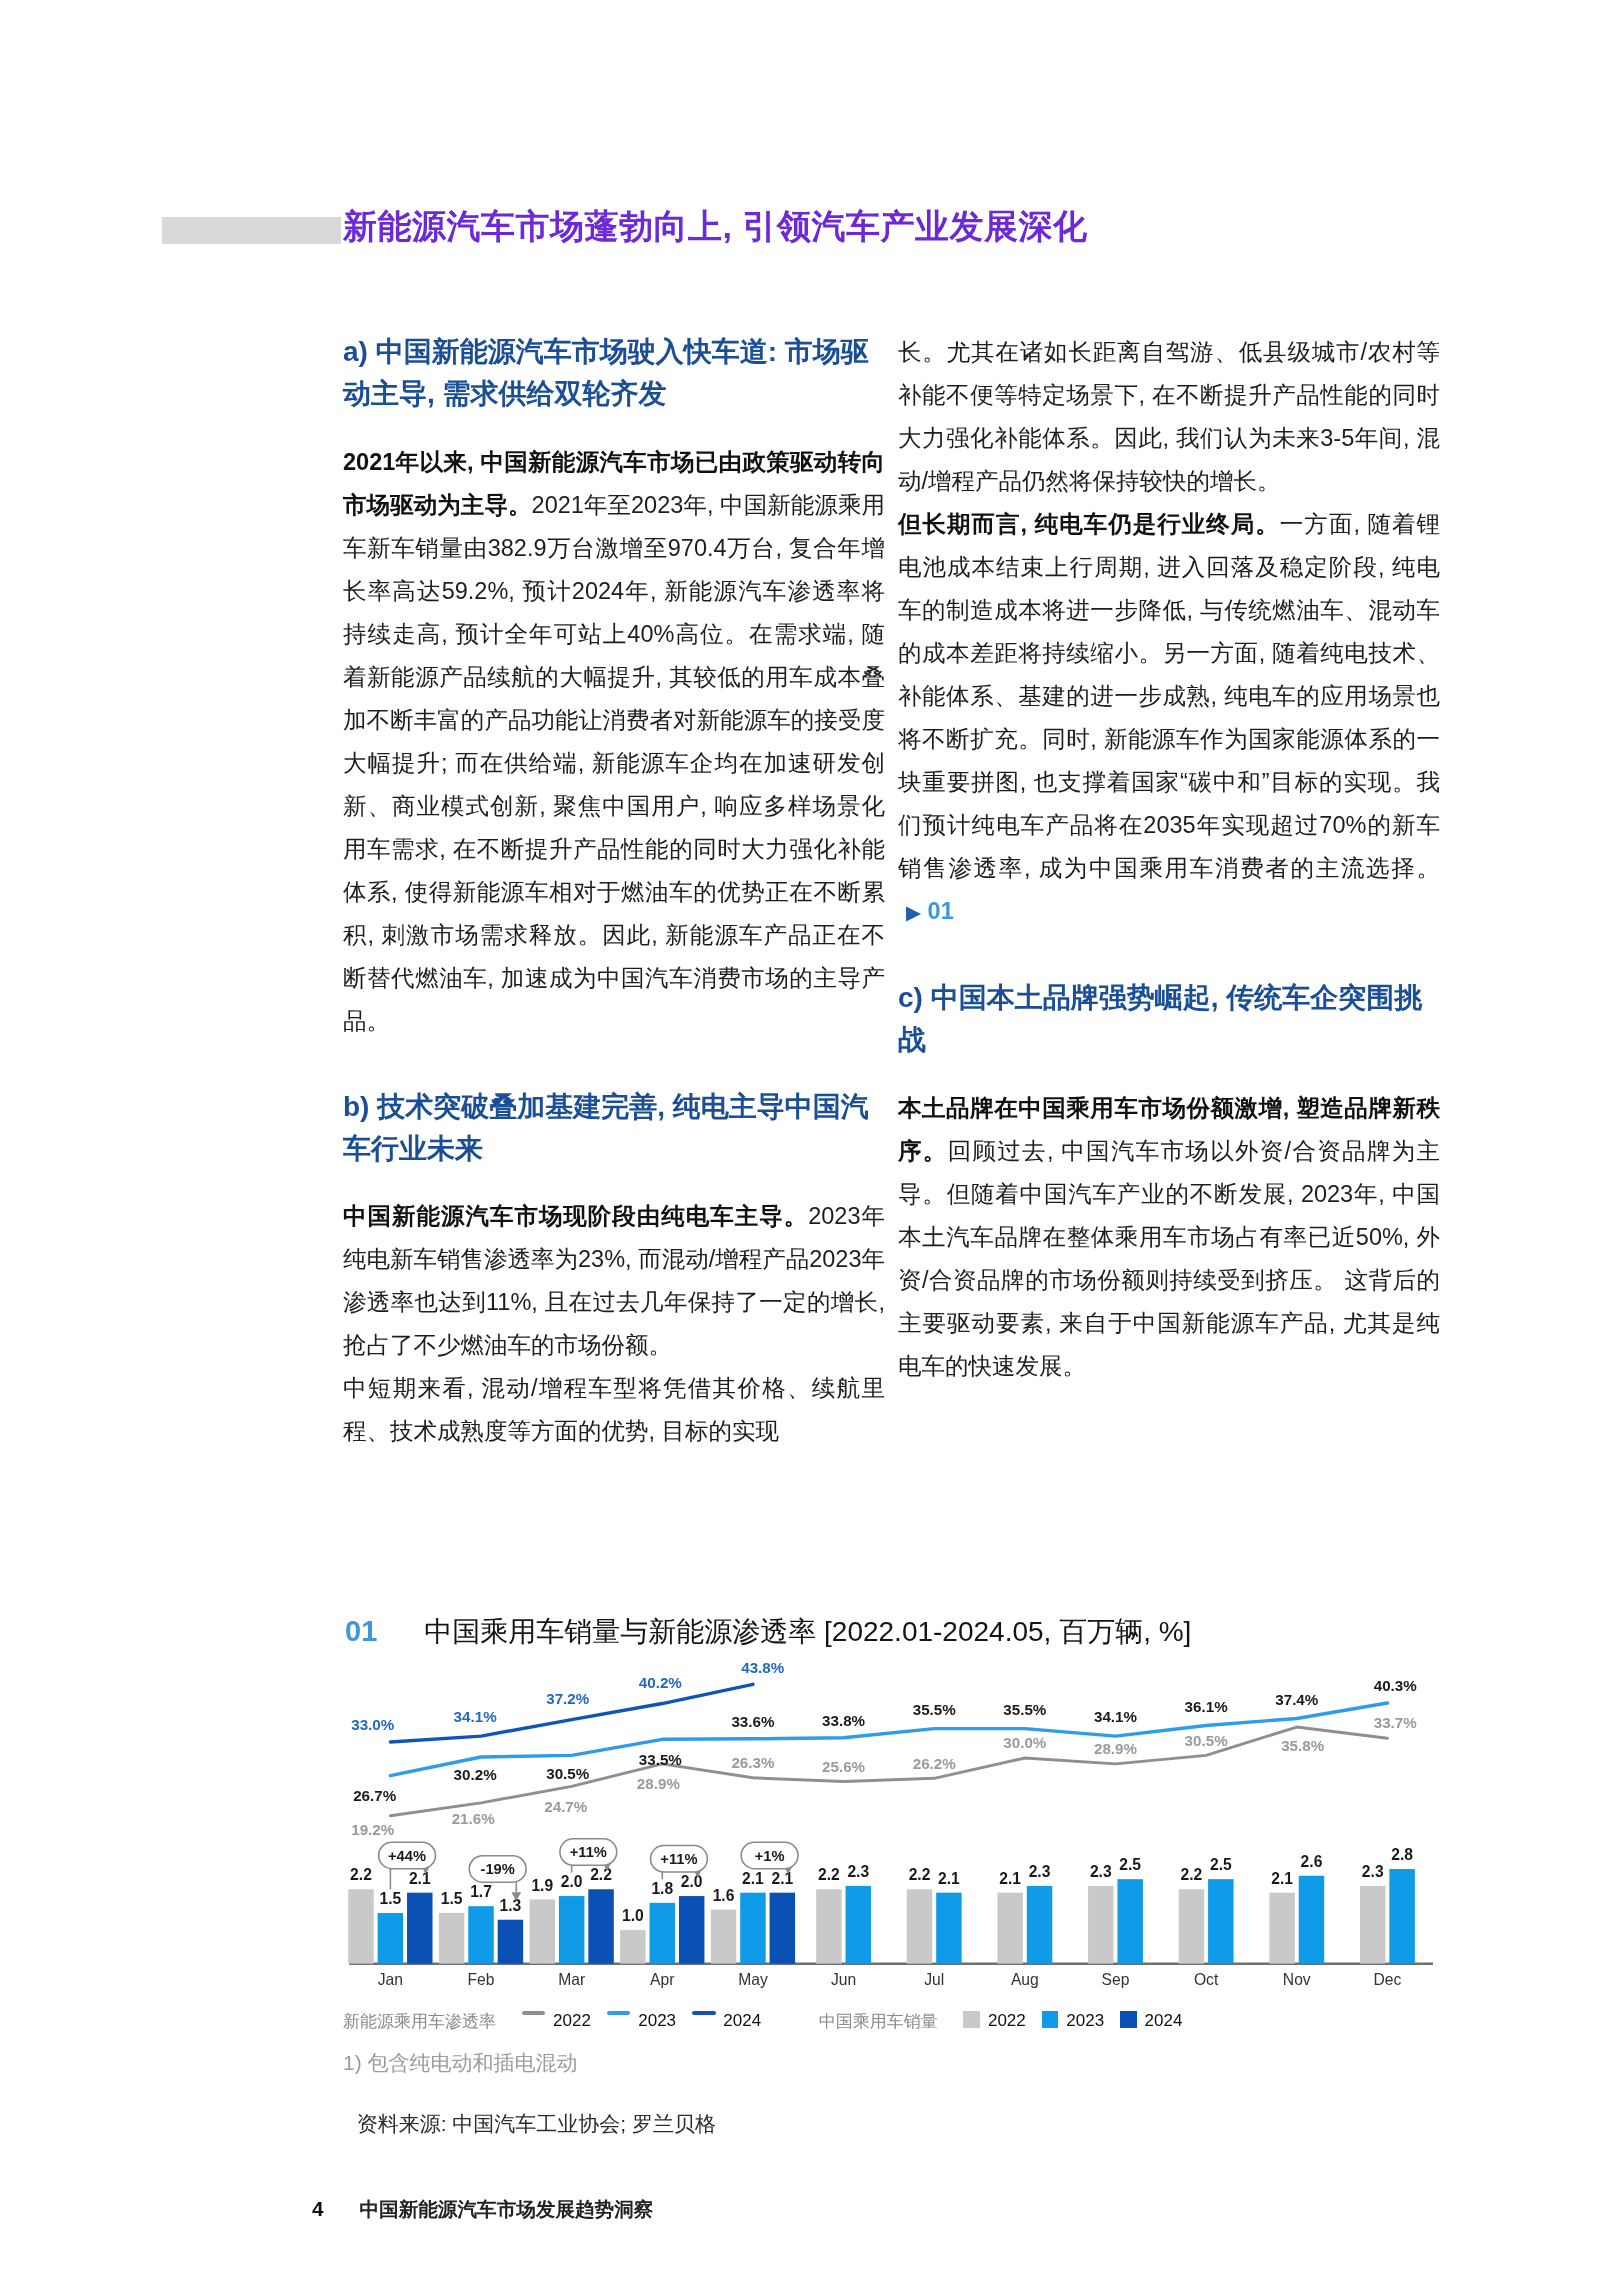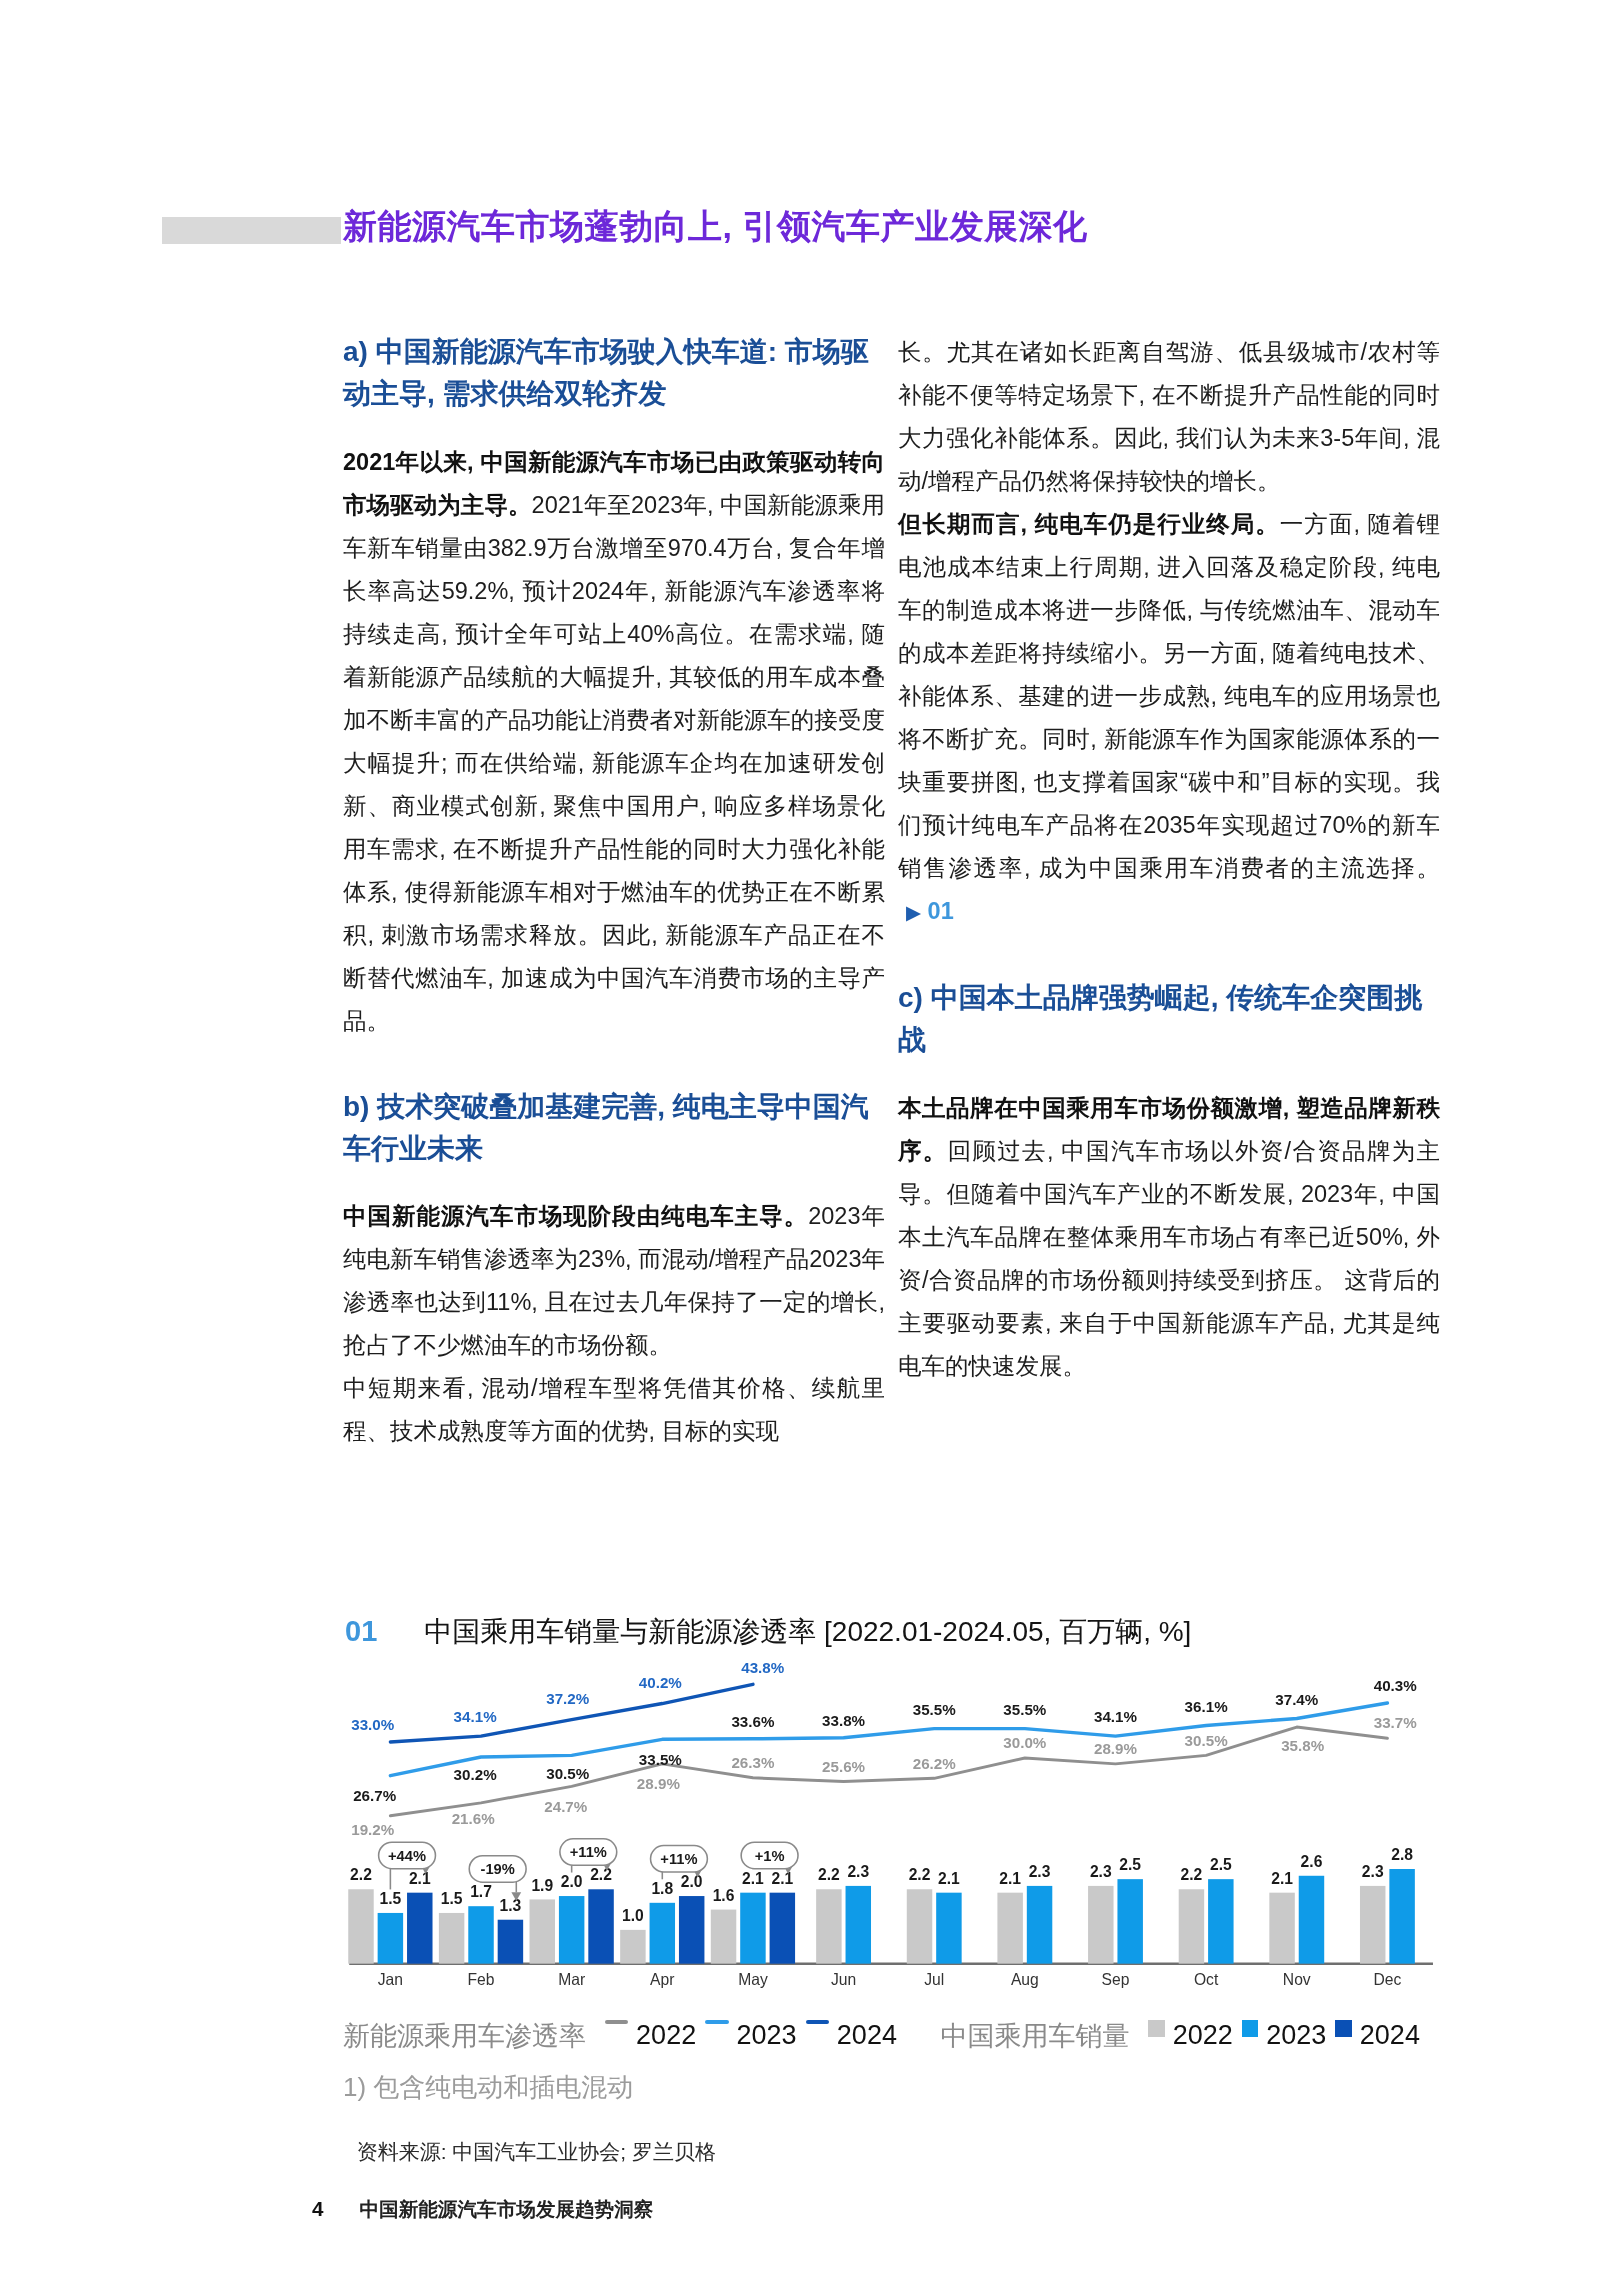--- a/index.html
+++ b/index.html
@@ -17,27 +17,27 @@
   .para-gap{margin-top:23.5px;}
   .figref{white-space:nowrap;font-weight:700;padding-left:8px;}
   .figref .tri{color:#1f5eb0;font-size:19.6px;}
   .figref .num{color:#3e97dc;}
   
   .figure{position:absolute;left:343px;top:1613px;width:1106px;}
   .fig-head{display:flex;align-items:baseline;gap:47px;margin:0 0 3.9px 2px;}
   .fig-num{font-size:29px;font-weight:700;color:#3e97dc;}
   .fig-title{font-size:28px;font-weight:400;color:#141414;}
   svg text{font-family:"Liberation Sans","DejaVu Sans",sans-serif;}
-  .legend{display:flex;align-items:center;gap:9px;margin-top:18px;font-size:27px;color:#111;}
+  .legend{display:flex;align-items:center;gap:16px;margin-top:10px;font-size:17px;color:#111;}
   .leg-label{color:#8a8a8a;margin-right:9.8px;}
   .leg-item{display:flex;align-items:flex-start;gap:7.8px;}
   .line-swatch{display:inline-block;width:23.5px;height:3.9px;border-radius:2px;}
   .sq-swatch{display:inline-block;width:16.7px;height:16.7px;}
   .gap-block{width:25.5px;}
-  .footnote{margin-top:15.7px;font-size:26px;color:#9b9b9b;}
+  .footnote{margin-top:15.7px;font-size:21px;color:#9b9b9b;}
   .source{margin-top:33px;margin-left:13.7px;font-size:21px;color:#2b2b2b;}
   .page-footer{position:absolute;left:312px;top:2196px;display:flex;align-items:baseline;gap:36px;}
   .pf-num{font-size:20.6px;font-weight:700;color:#111;}
   .pf-title{font-size:19.6px;font-weight:600;color:#222;}
 </style>
 </head>
 <body>
 
 <div class="page">
 

